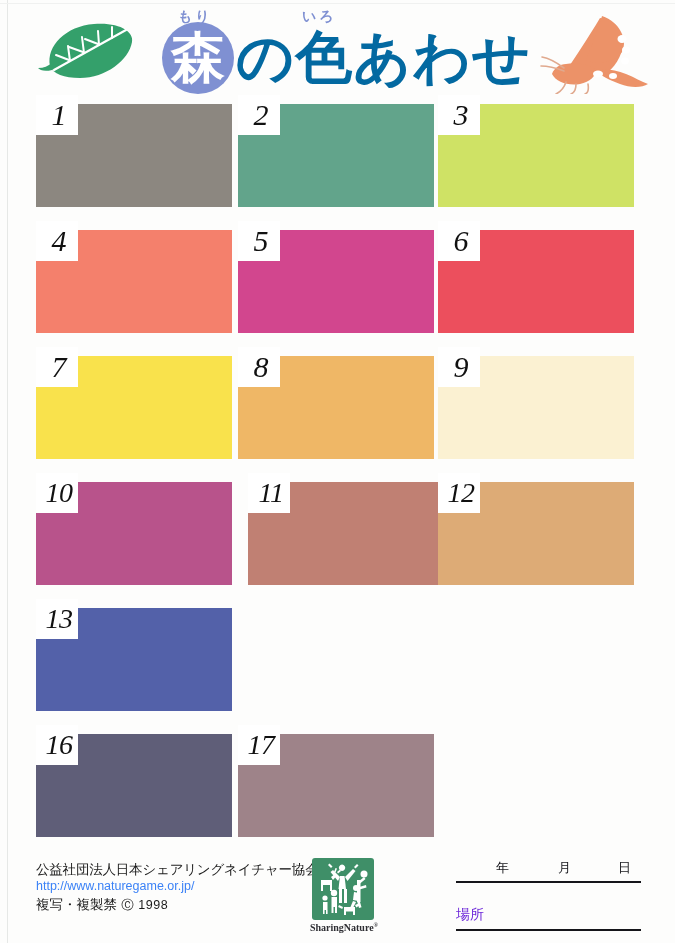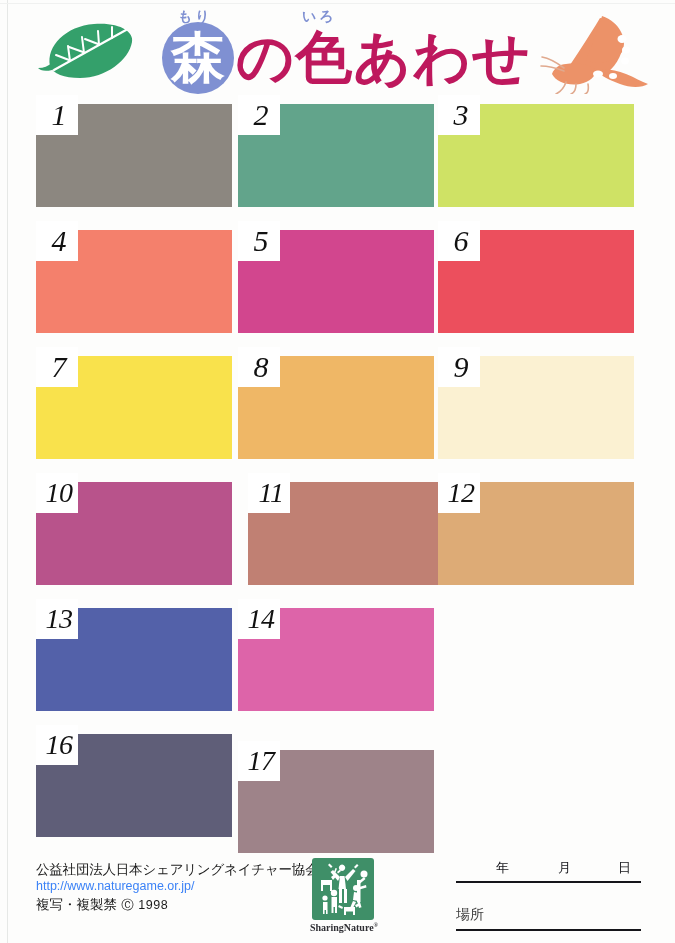--- a/index.html
+++ b/index.html
@@ -59,21 +59,21 @@
     font-family: "DejaVu Sans", sans-serif;
     font-size: 54px;
     font-weight: bold;
     line-height: 72px;
     text-align: center;
     letter-spacing: 0;
   }
   .title-rest {
     position: absolute;
     left: 78px; top: 18px;
-    color: #be185d;
+    color: #0369a1;
     font-family: "DejaVu Sans", sans-serif;
     font-size: 57px;
     font-weight: bold;
     line-height: 66px;
     white-space: nowrap;
     letter-spacing: 1px;
   }
   .furigana {
     position: absolute;
     color: #7f90d2;
@@ -214,21 +214,21 @@
     position: absolute;
     background: #15151a;
     height: 1.6px;
   }
   .rule-date  { left: 16px; top: 27px; width: 185px; }
   .place-label {
     position: absolute;
     left: 16px; top: 52px;
     font-family: Liberation Mono, monospace;
     font-size: 14px;
-    color: #404040;
+    color: #6d28d9;
   }
   .rule-place { left: 16px; top: 75px; width: 185px; }
 </style>
 </head>
 <body>
 
 <div class="scan-edge-left"></div>
 <div class="scan-edge-top"></div>
 
 <div class="header">
@@ -345,32 +345,27 @@
     <div class="swatch" style="background: rgb(221, 171, 118);"></div>
     <div class="notch"></div>
     <div class="num wide">12</div>
   </div>
 
   <div class="cell" style="left:36px; top:504px;">
     <div class="swatch" style="background: rgb(83, 97, 169);"></div>
     <div class="notch"></div>
     <div class="num wide">13</div>
   </div>
-  <div class="cell" style="left:238px; top:504px;">
-    <div class="swatch" style="background: rgb(221, 100, 169);"></div>
-    <div class="notch"></div>
-    <div class="num wide">14</div>
-  </div>
 
   <div class="cell" style="left:36px; top:630px;">
     <div class="swatch" style="background: rgb(95, 94, 120);"></div>
     <div class="notch"></div>
     <div class="num wide">16</div>
   </div>
-  <div class="cell" style="left:238px; top:630px;margin-top:16px;">
+  <div class="cell" style="left:238px; top:630px;">
     <div class="swatch" style="background: rgb(158, 131, 137);"></div>
     <div class="notch"></div>
     <div class="num wide">17</div>
   </div>
 </div>
 
 <div class="footer">
 
   <div class="credit">
     <div class="credit-line1">公益社団法人日本シェアリングネイチャー協会</div>

